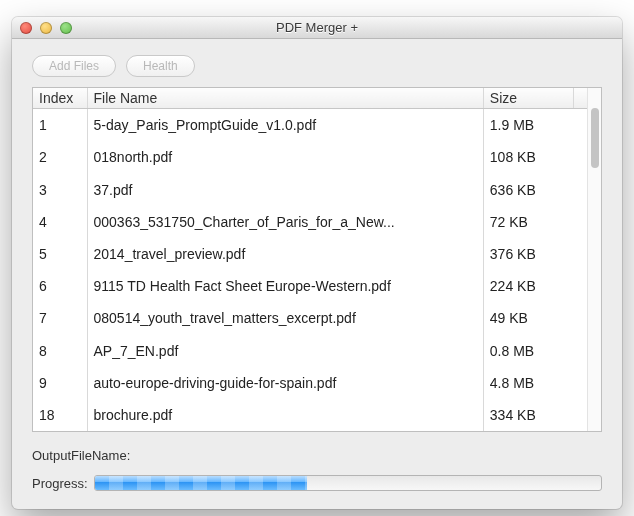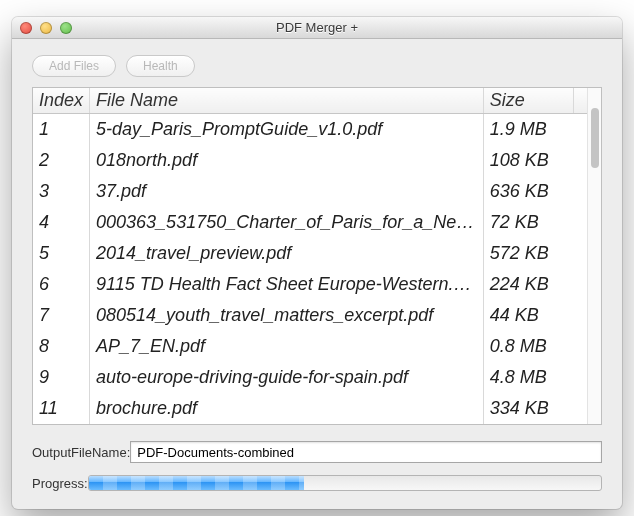--- a/index.html
+++ b/index.html
@@ -83,22 +83,21 @@
   .table-wrap {
     border: 1px solid #bfbfbf;
     background: #fff;
     flex: 1;
     display: flex;
     overflow: hidden;
   }
   table {
     border-collapse: collapse;
     width: 100%;
-    font-size: 18px;
-    font-style: italic;
+    font-size: 14px;
   }
   thead th {
     text-align: left;
     font-weight: normal;
     background: linear-gradient(to bottom, #fdfdfd, #efefef);
     border-bottom: 1px solid #c6c6c6;
     border-right: 1px solid #d9d9d9;
     padding: 2px 6px;
     height: 18px;
     color: #333;
@@ -132,20 +131,21 @@
     height: 60px;
     background: #c4c4c4;
     border-radius: 4px;
   }
   .footer {
     margin-top: 16px;
   }
   .row {
     display: flex;
     align-items: center;
+    gap: 6px;
     margin-bottom: 12px;
   }
   .row label {
     font-size: 13px;
     color: #333;
     white-space: nowrap;
   }
   .output-input {
     flex: 1;
     height: 22px;
@@ -226,58 +226,57 @@
               <td class="col-size">636 KB</td>
             </tr>
             <tr>
               <td class="col-index">4</td>
               <td>000363_531750_Charter_of_Paris_for_a_New...</td>
               <td class="col-size">72 KB</td>
             </tr>
             <tr>
               <td class="col-index">5</td>
               <td>2014_travel_preview.pdf</td>
-              <td class="col-size">572 KB</td>
+              <td class="col-size">376 KB</td>
             </tr>
             <tr>
               <td class="col-index">6</td>
               <td>9115 TD Health Fact Sheet Europe-Western.pdf</td>
               <td class="col-size">224 KB</td>
             </tr>
             <tr>
               <td class="col-index">7</td>
               <td>080514_youth_travel_matters_excerpt.pdf</td>
-              <td class="col-size">44 KB</td>
+              <td class="col-size">49 KB</td>
             </tr>
             <tr>
               <td class="col-index">8</td>
               <td>AP_7_EN.pdf</td>
               <td class="col-size">0.8 MB</td>
             </tr>
             <tr>
               <td class="col-index">9</td>
               <td>auto-europe-driving-guide-for-spain.pdf</td>
               <td class="col-size">4.8 MB</td>
             </tr>
             <tr>
-              <td class="col-index">11</td>
+              <td class="col-index">18</td>
               <td>brochure.pdf</td>
               <td class="col-size">334 KB</td>
             </tr>
           </tbody>
       </table>
       <div class="scroll-col">
         <div class="scroll-thumb"></div>
       </div>
     </div>
 
     <div class="footer">
       <div class="row">
         <label>OutputFileName:</label>
-        <input class="output-input" type="text" value="PDF-Documents-combined" style="">
       </div>
       <div class="row" style="margin-bottom:0">
         <label>Progress:</label>
         <div class="progress-track">
           <div class="progress-fill" id="progress-fill" style="width: 42%;"></div>
         </div>
       </div>
     </div>
 
   </div>

